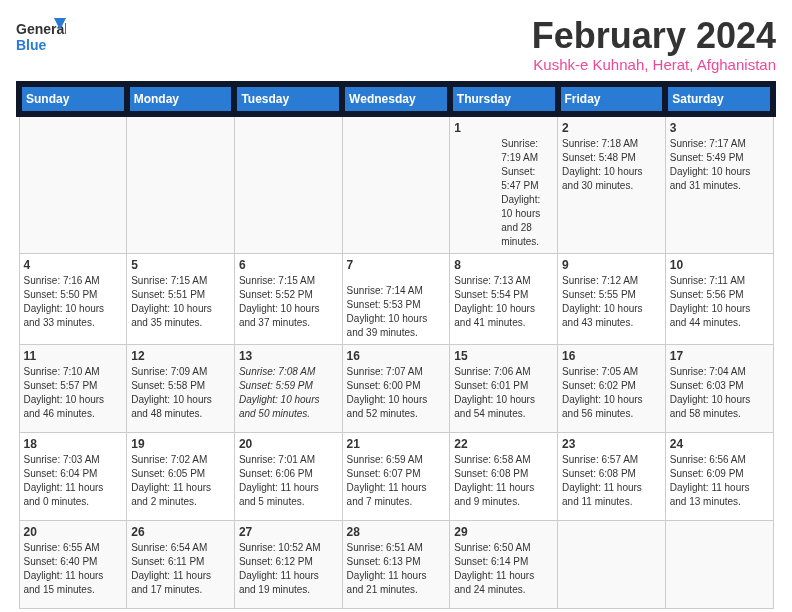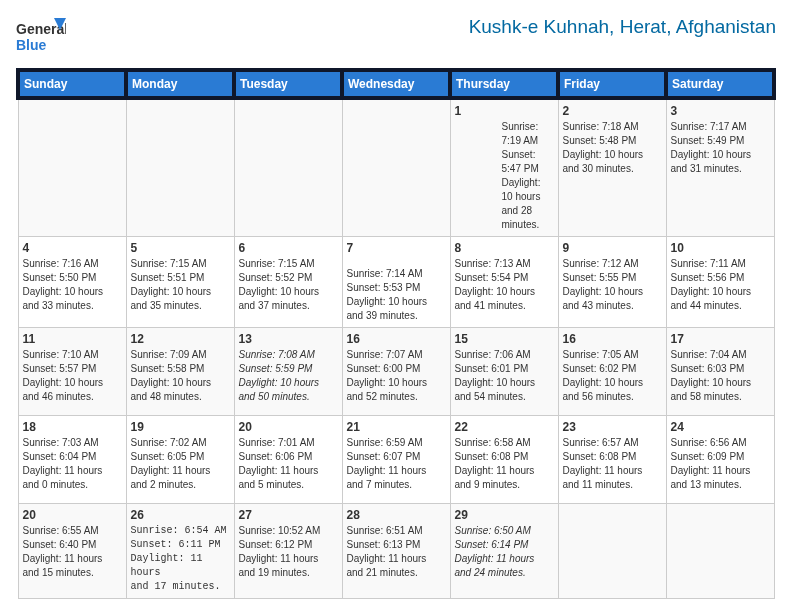--- a/index.html
+++ b/index.html
@@ -19,36 +19,36 @@
     .title-block {
       text-align: right;
     }
     .month-title {
       font-size: 36px;
       font-weight: bold;
       color: #333;
       line-height: 1.1;
     }
     .location {
-      font-size: 19px;
-      color: #0369a1;
+      font-size: 15px;
+      color: #ec4899;
     }
     table {
       width: 100%;
       border-collapse: collapse;
       table-layout: fixed;
     }
     thead tr th {
       background-color: #2a7bd4;
       color: #fff;
       font-size: 12px;
       font-weight: bold;
       padding: 5px 4px;
       text-align: left;
-      border: 4px solid #0f172a;
+      border: 6px solid #0f172a;
     }
     tbody tr td {
       vertical-align: top;
       border: 1px solid #ccc;
       padding: 4px 4px;
       font-size: 10px;
       color: #333;
       height: 88px;
     }
     tbody tr:nth-child(odd) td {
@@ -79,20 +79,21 @@
   <div class="logo-wrapper">
     <div style="position:relative; width:50px; height:44px;">
       <svg width="50" height="44" viewBox="0 0 50 44">
         <text x="0" y="18" font-size="14" font-weight="bold" fill="#333" font-family="Arial">General</text>
         <text x="0" y="34" font-size="14" font-weight="bold" fill="#2a7bd4" font-family="Arial">Blue</text>
         <polygon points="38,2 50,2 44,14" fill="#2a7bd4"></polygon>
       </svg>
     </div>
   </div>
   <div class="title-block">
+    <div class="month-title">February 2024</div>
     <div class="location">Kushk-e Kuhnah, Herat, Afghanistan</div>
   </div>
 </div>
 
 <table>
   <thead>
     <tr id="header-row">
         <th>Sunday</th>
         <th>Monday</th>
         <th>Tuesday</th>
@@ -286,42 +287,42 @@
       <tr>
         <td>
           <div class="day-num">20</div>
           <div class="day-info" style="white-space: pre-line;">Sunrise: 6:55 AM
 Sunset: 6:40 PM
 Daylight: 11 hours
 and 15 minutes.</div>
         </td>
         <td>
           <div class="day-num">26</div>
-          <div class="day-info" style="white-space: pre-line; font-family: Liberation Mono, monospace;">Sunrise: 6:54 AM
+          <div class="day-info" style="white-space: pre-line;">Sunrise: 6:54 AM
 Sunset: 6:11 PM
 Daylight: 11 hours
 and 17 minutes.</div>
         </td>
         <td>
           <div class="day-num">27</div>
           <div class="day-info" style="white-space: pre-line;">Sunrise: 10:52 AM
 Sunset: 6:12 PM
 Daylight: 11 hours
 and 19 minutes.</div>
         </td>
         <td>
           <div class="day-num">28</div>
           <div class="day-info" style="white-space: pre-line;">Sunrise: 6:51 AM
 Sunset: 6:13 PM
 Daylight: 11 hours
 and 21 minutes.</div>
         </td>
         <td>
           <div class="day-num">29</div>
-          <div class="day-info" style="white-space: pre-line; font-style: italic;">Sunrise: 6:50 AM
+          <div class="day-info" style="white-space: pre-line;">Sunrise: 6:50 AM
 Sunset: 6:14 PM
 Daylight: 11 hours
 and 24 minutes.</div>
         </td>
         <td></td>
         <td></td>
       </tr>
     </tbody>
 </table>
 

